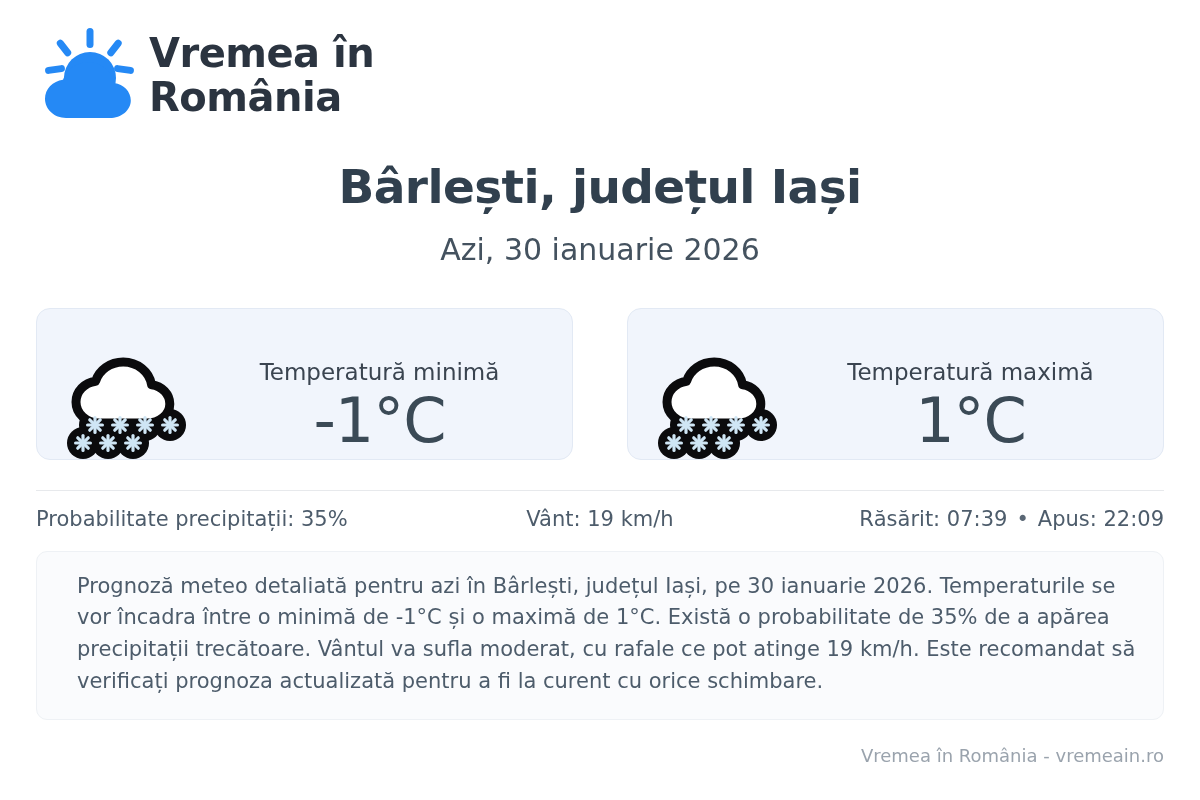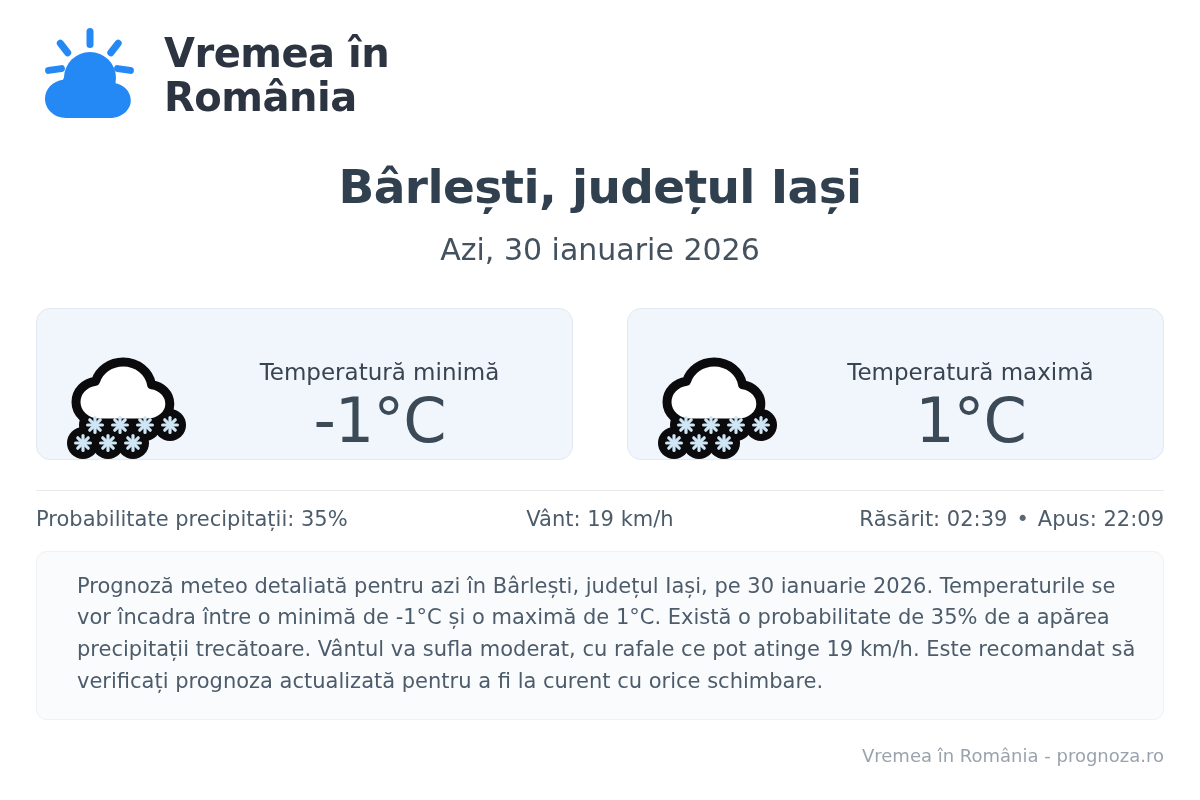--- a/index.html
+++ b/index.html
@@ -22,21 +22,21 @@
     width: 1200px;
     height: 800px;
     position: relative;
     padding: 0 36px;
   }
 
   
   .header {
     display: flex;
     align-items: center;
-    gap: 22px;
+    gap: 7px;
     padding-top: 33px;
     height: 118px;
   }
   .logo-mark {
     width: 106px;
     height: 100px;
     flex: 0 0 auto;
     display: block;
   }
   .logo-text {
@@ -325,21 +325,21 @@
     </div>
 
   </div>
 
   <div class="divider"></div>
 
   <div class="stats">
     <div class="stat-left">Probabilitate precipitații: 35%</div>
     <div class="stat-center">Vânt: 19 km/h</div>
     <div class="stat-right">
-      <span>Răsărit: 02:39</span><span class="bullet-sep">•</span><span>Apus: 22:09</span>
+      <span>Răsărit: 07:39</span><span class="bullet-sep">•</span><span>Apus: 22:09</span>
     </div>
   </div>
 
   <div class="description">Prognoză meteo detaliată pentru azi în Bârlești, județul Iași, pe 30 ianuarie 2026. Temperaturile se vor încadra între o minimă de -1°C și o maximă de 1°C. Există o probabilitate de 35% de a apărea precipitații trecătoare. Vântul va sufla moderat, cu rafale ce pot atinge 19 km/h. Este recomandat să verificați prognoza actualizată pentru a fi la curent cu orice schimbare.</div>
 
-  <div class="footer">Vremea în România - prognoza.ro</div>
+  <div class="footer">Vremea în România - vremeain.ro</div>
 
 </div>
 
 </body></html>

